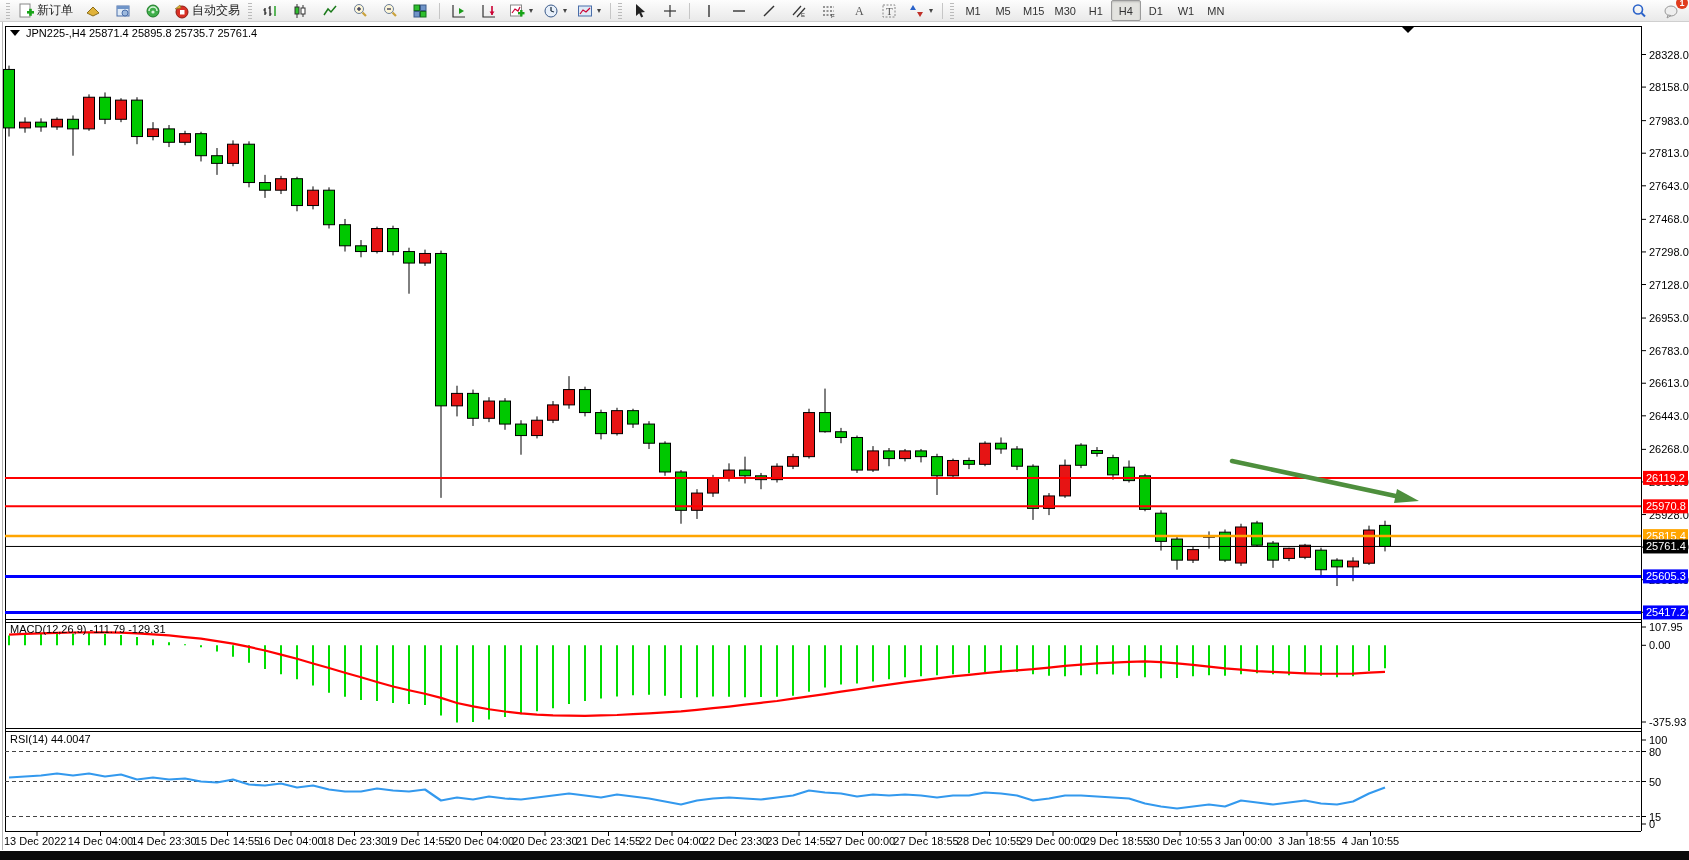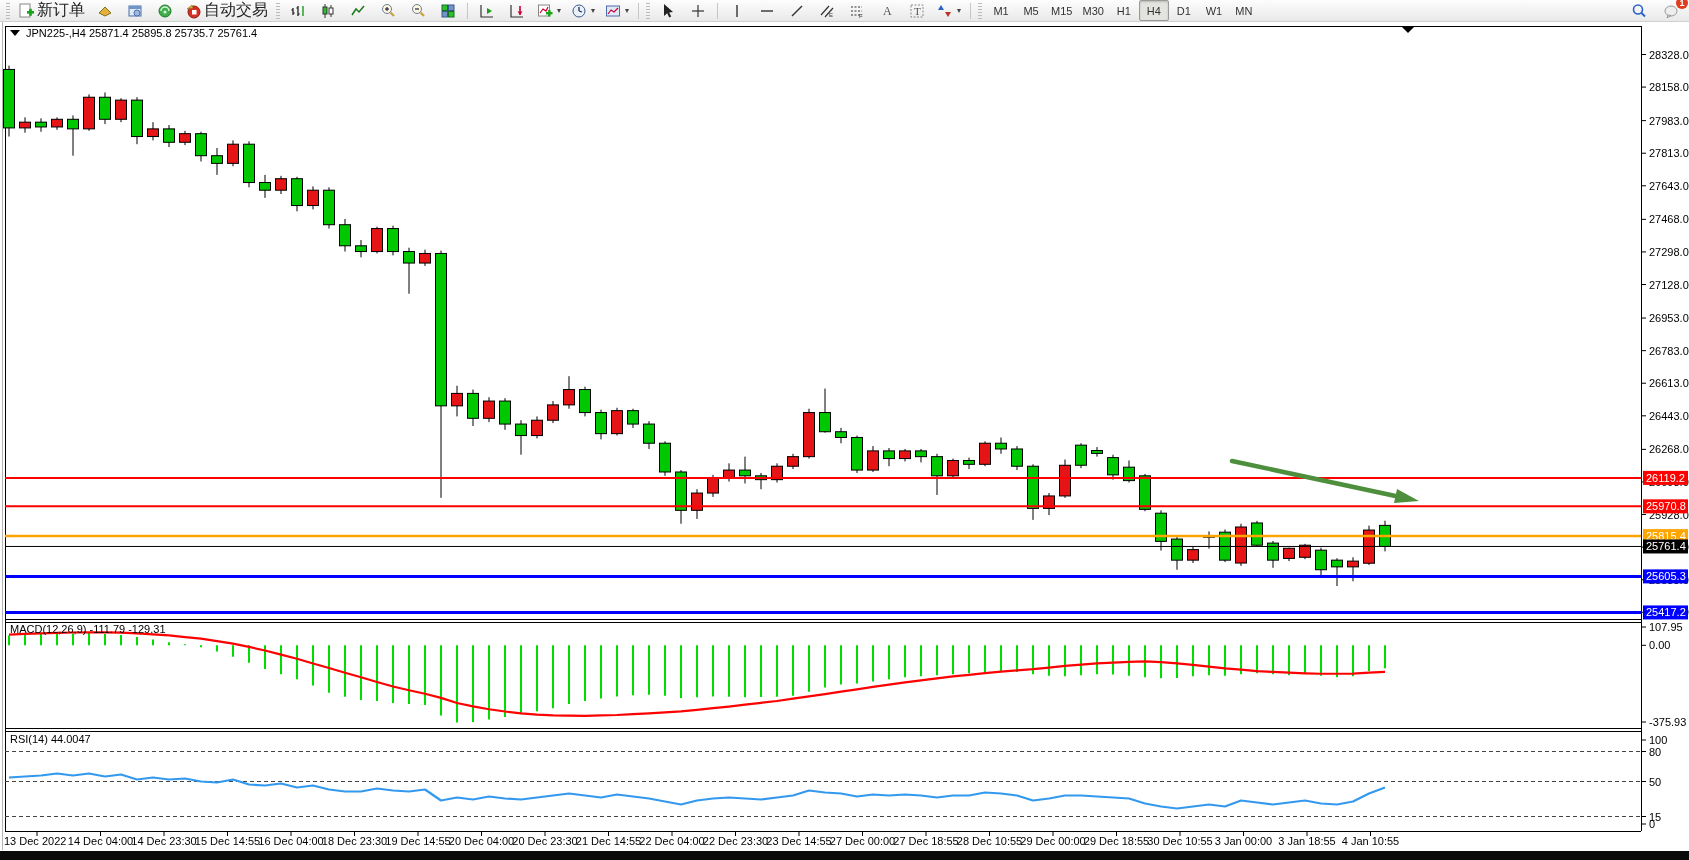--- a/index.html
+++ b/index.html
@@ -5,21 +5,21 @@
   html,body{margin:0;padding:0;background:#fff;}
   #app{position:relative;width:1689px;height:860px;background:#fff;overflow:hidden;
        font-family:"Liberation Sans",sans-serif;font-size:11px;color:#000;}
   
   #toolbar{position:absolute;left:0;top:0;width:1689px;height:22px;
     background:linear-gradient(#fdfdfd,#e9e9e9);border-bottom:1px solid #cfcfcf;
     display:flex;align-items:center;padding:0 4px;box-sizing:border-box;gap:2px;}
   .tbtn{height:19px;min-width:20px;display:flex;align-items:center;justify-content:center;
     gap:3px;padding:0 3px;border:1px solid transparent;border-radius:2px;cursor:default;}
   .tbtn.active{background:#e3e3df;border:1px solid #9a9a9a;box-shadow:inset 0 1px 2px rgba(0,0,0,.18);text-align:center;}
-  .tlabel{font-size:16px;color:#222;white-space:nowrap;}
+  .tlabel{font-size:12px;color:#222;white-space:nowrap;}
   .tf{font-size:11px;color:#333;padding:0 4px;}
   .sep{width:1px;height:16px;background:#c6c6c6;margin:0 3px;}
   .grip{width:4px;height:16px;margin:0 2px;
     background:repeating-linear-gradient(to bottom,#bbb 0 1px,transparent 1px 3px);}
   .caret{font-size:8px;color:#444;margin-left:1px;}
   .right{margin-left:auto;display:flex;align-items:center;gap:4px;}
   .badge{position:absolute;right:-4px;top:-4px;background:#e03c1e;color:#fff;
     border-radius:50%;width:12px;height:12px;font-size:9px;line-height:12px;
     text-align:center;font-weight:bold;}
   .icon16{width:16px;height:16px;display:inline-block;}

